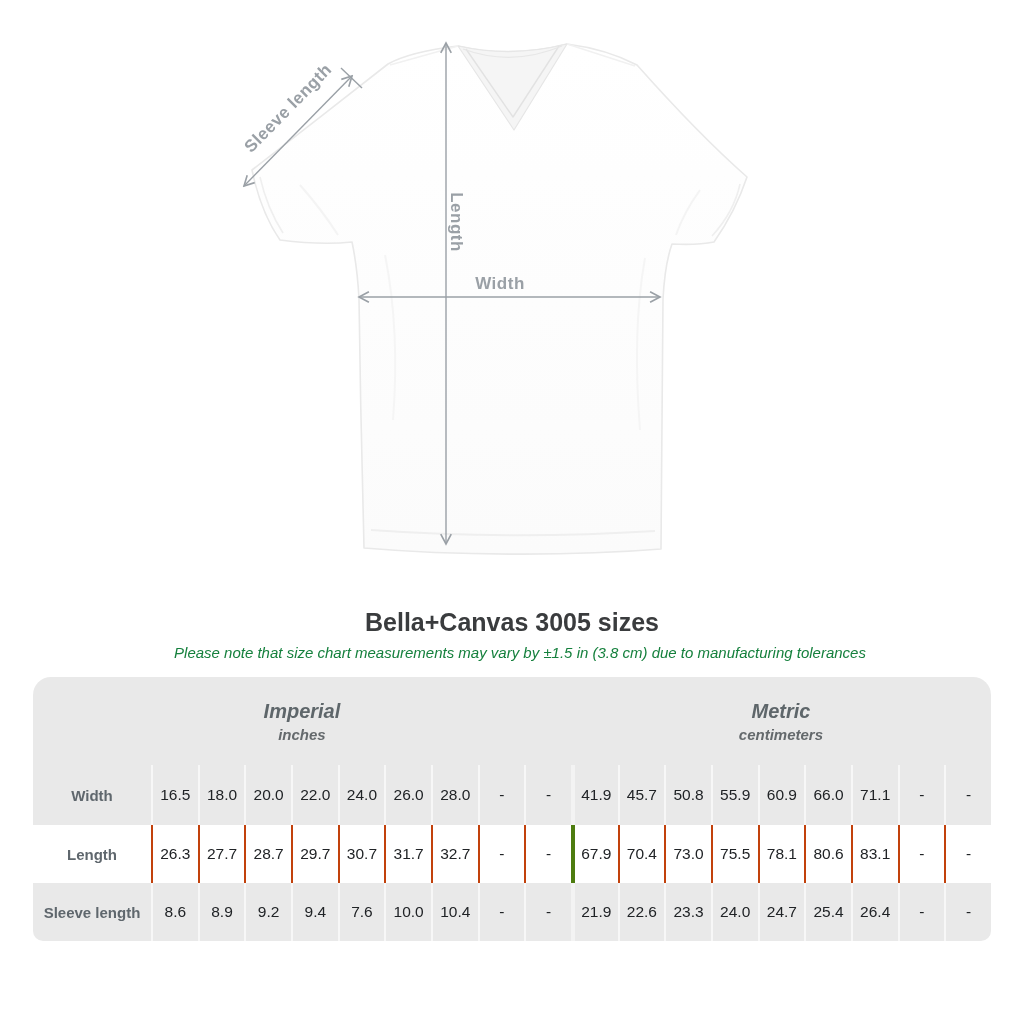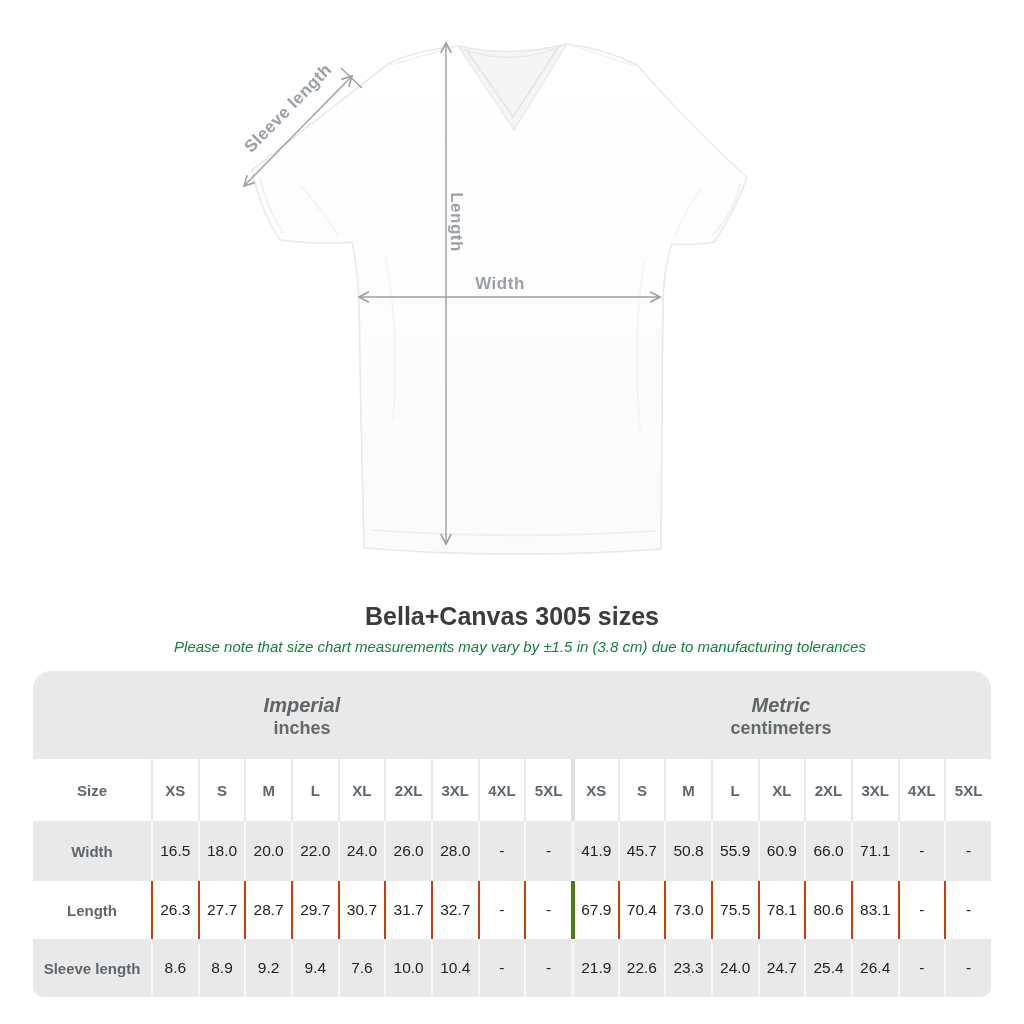--- a/index.html
+++ b/index.html
@@ -12,21 +12,21 @@
   .diagram { width: 1024px; height: 588px; }
   .diagram svg { display: block; }
   .dim-label {
     font-family: "Liberation Sans", sans-serif;
     font-size: 17px;
     font-weight: bold;
     fill: #9aa0a6;
     letter-spacing: 0.5px;
   }
   h1.title {
-    margin: 14px 0 0 0;
+    margin: 20px 0 0 0;
     text-align: center;
     font-size: 25px;
     line-height: 28px;
     font-weight: bold;
     color: #3a3c3e;
   }
   p.subtitle {
     margin: 7px 0 0 16px;
     text-align: center;
     font-style: italic;
@@ -57,21 +57,22 @@
   th.band-first { border-top-left-radius: 18px; }
   th.band-last  { border-top-right-radius: 18px; }
   .sec-title {
     font-size: 20px;
     font-weight: bold;
     font-style: italic;
     color: #5e666a;
     line-height: 24px;
   }
   .sec-unit {
-    font-size: 18px;
+    font-size: 15px;
+    font-style: italic;
     color: #64696c;
     line-height: 19px;
     margin-top: 2px;
   }
   
   tr.head-row th { background: #ffffff; height: 62px; }
   tr.head-row th.sz {
     font-size: 15px;
     font-weight: bold;
     color: #5f676d;
@@ -188,41 +189,20 @@
         <tr class="band-row">
           <th class="band band-first" colspan="10">
             <div class="sec-title">Imperial</div>
             <div class="sec-unit">inches</div>
           </th>
           <th class="band band-last" colspan="9">
             <div class="sec-title">Metric</div>
             <div class="sec-unit">centimeters</div>
           </th>
         </tr>
-        <tr class="head-row">
-          <th class="lbl">Size</th>
-          <th class="sz">XS</th>
-          <th class="sz">S</th>
-          <th class="sz">M</th>
-          <th class="sz">L</th>
-          <th class="sz">XL</th>
-          <th class="sz">2XL</th>
-          <th class="sz">3XL</th>
-          <th class="sz">4XL</th>
-          <th class="sz">5XL</th>
-          <th class="sz major">XS</th>
-          <th class="sz">S</th>
-          <th class="sz">M</th>
-          <th class="sz">L</th>
-          <th class="sz">XL</th>
-          <th class="sz">2XL</th>
-          <th class="sz">3XL</th>
-          <th class="sz">4XL</th>
-          <th class="sz">5XL</th>
-        </tr>
         <tr class="data-row gray row-width">
           <th class="lbl">Width</th>
           <td class="val">16.5</td>
           <td class="val">18.0</td>
           <td class="val">20.0</td>
           <td class="val">22.0</td>
           <td class="val">24.0</td>
           <td class="val">26.0</td>
           <td class="val">28.0</td>
           <td class="val">-</td>

